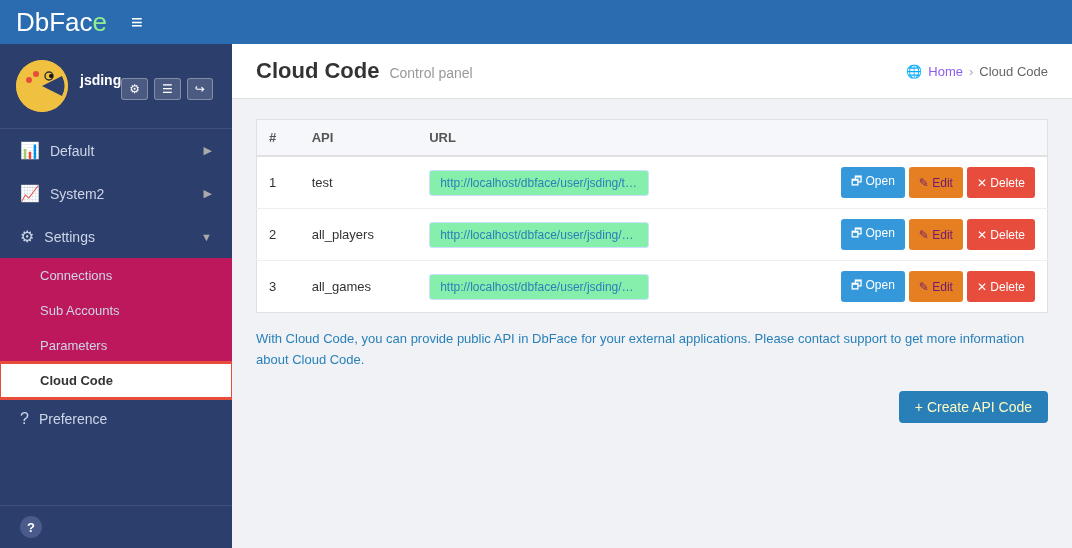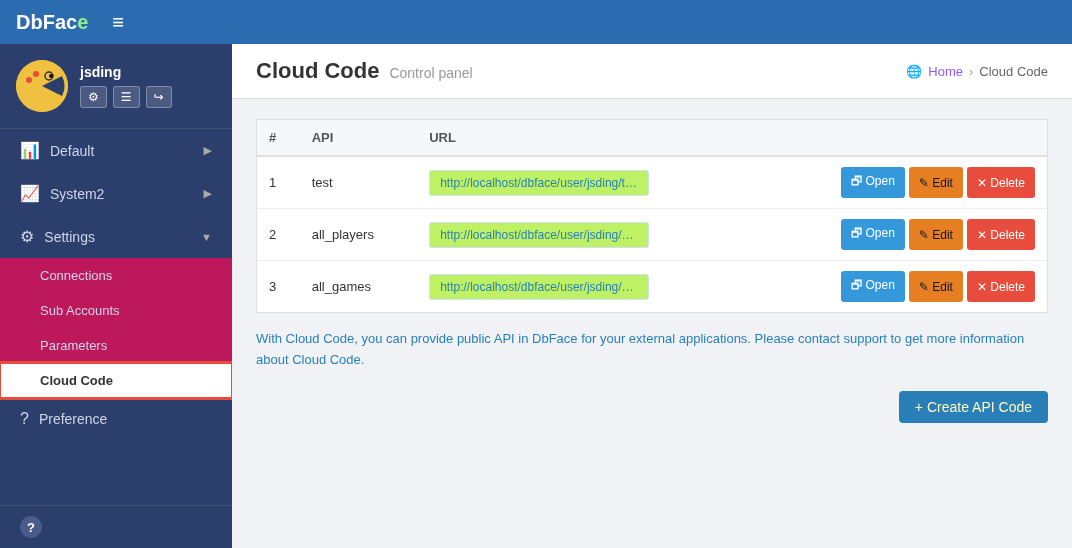--- a/index.html
+++ b/index.html
@@ -8,22 +8,22 @@
     
     .top-header {
       background: #2b6cb0;
       height: 44px;
       display: flex;
       align-items: center;
       padding: 0 16px;
       flex-shrink: 0;
     }
     .logo {
-      font-size: 20px;
-      font-weight: bold;
+      font-size: 26px;
+      font-weight: normal;
       color: #fff;
     }
     .logo span { color: #90ee90; }
     .hamburger {
       color: #fff;
       font-size: 20px;
       margin-left: 24px;
       cursor: pointer;
     }
 
@@ -62,21 +62,21 @@
       width: 52px;
       height: 52px;
       border-radius: 50%;
       background: #f0c040;
       display: flex;
       align-items: center;
       justify-content: center;
       font-size: 32px;
       overflow: hidden;
     }
-    .user-info { display: flex; flex-direction: column; }
+    .user-info { display: flex; }
     .username { color: #fff; font-size: 14px; font-weight: bold; }
     .user-actions {
       display: flex;
       gap: 6px;
       margin-top: 6px;
     }
     .user-action-btn {
       background: rgba(255,255,255,0.15);
       border: 1px solid rgba(255,255,255,0.3);
       color: #fff;
@@ -193,21 +193,21 @@
     .api-table td {
       padding: 10px 12px;
       border-bottom: 1px solid #eee;
       vertical-align: middle;
       color: #333;
       font-size: 13px;
     }
     .api-table tr:last-child td { border-bottom: none; }
 
     .url-field {
-      background: #bef264;
+      background: #86efac;
       border: 1px solid #cce0ff;
       border-radius: 3px;
       padding: 5px 10px;
       color: #2980b9;
       font-size: 12px;
       width: 220px;
       overflow: hidden;
       text-overflow: ellipsis;
       white-space: nowrap;
     }
@@ -222,21 +222,21 @@
       border-radius: 3px;
       border: none;
       cursor: pointer;
       font-size: 12px;
       display: flex;
       align-items: center;
       gap: 4px;
       font-weight: 500;
     }
     .btn-open { background: #3498db; color: #fff; }
-    .btn-edit { background: #e67e22; color: #0f172a; }
+    .btn-edit { background: #e67e22; color: #701a75; }
     .btn-delete { background: #e74c3c; color: #fff; }
 
     .info-text {
       color: #2980b9;
       font-size: 13px;
       line-height: 1.6;
       margin-bottom: 20px;
     }
 
     .create-btn {

